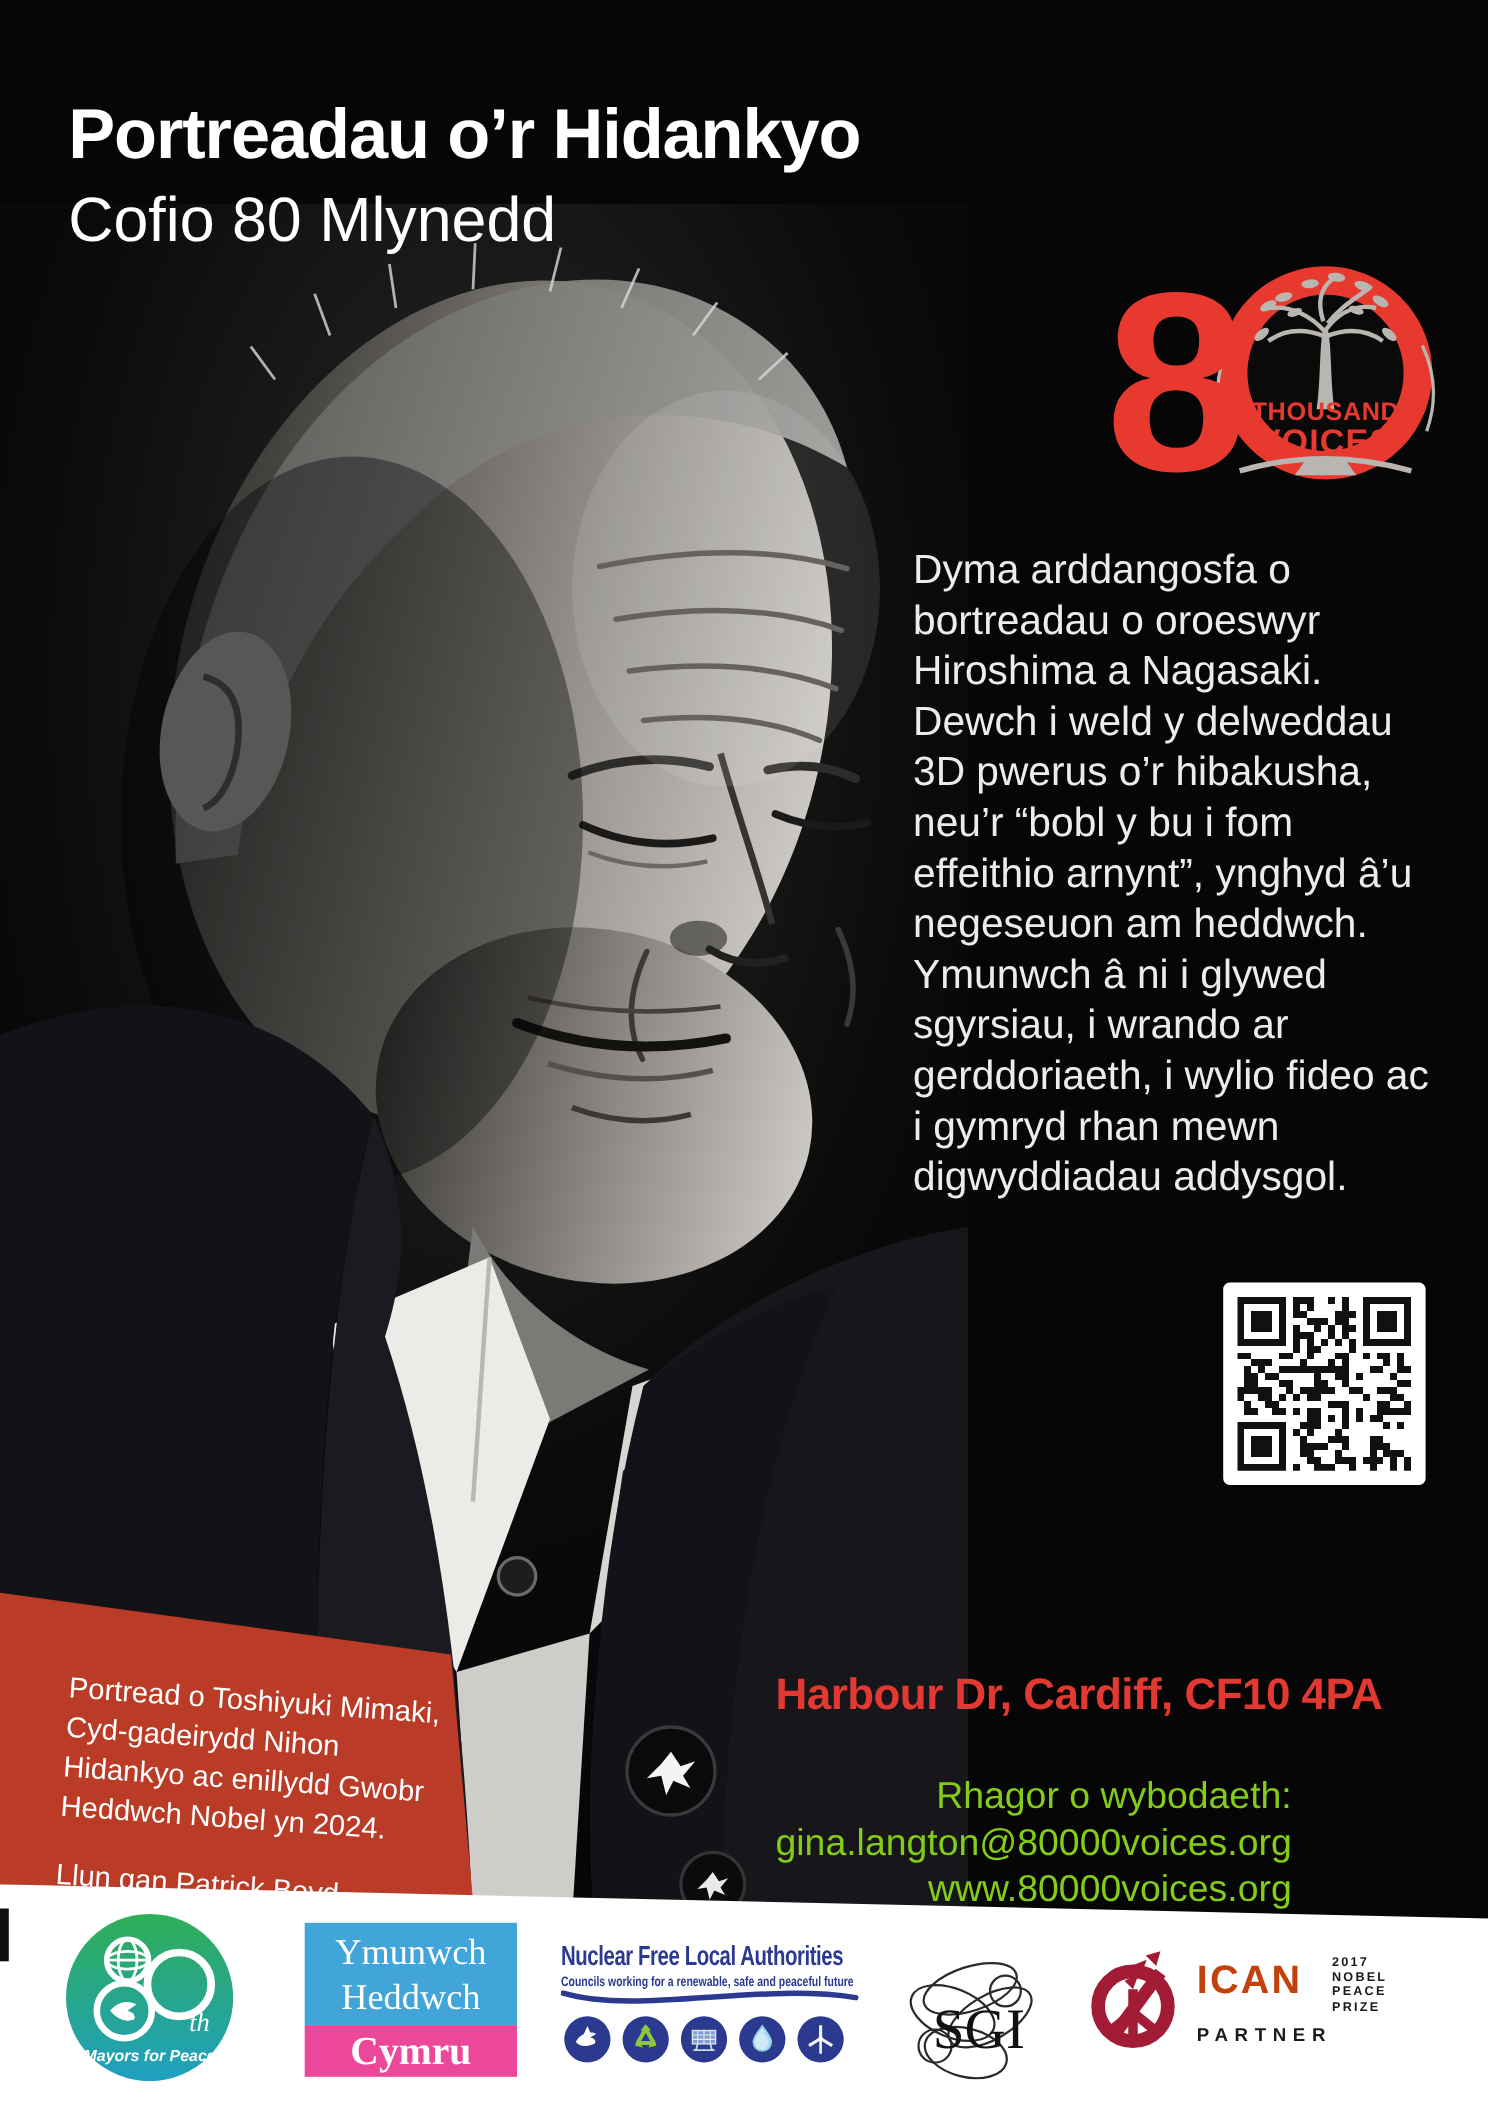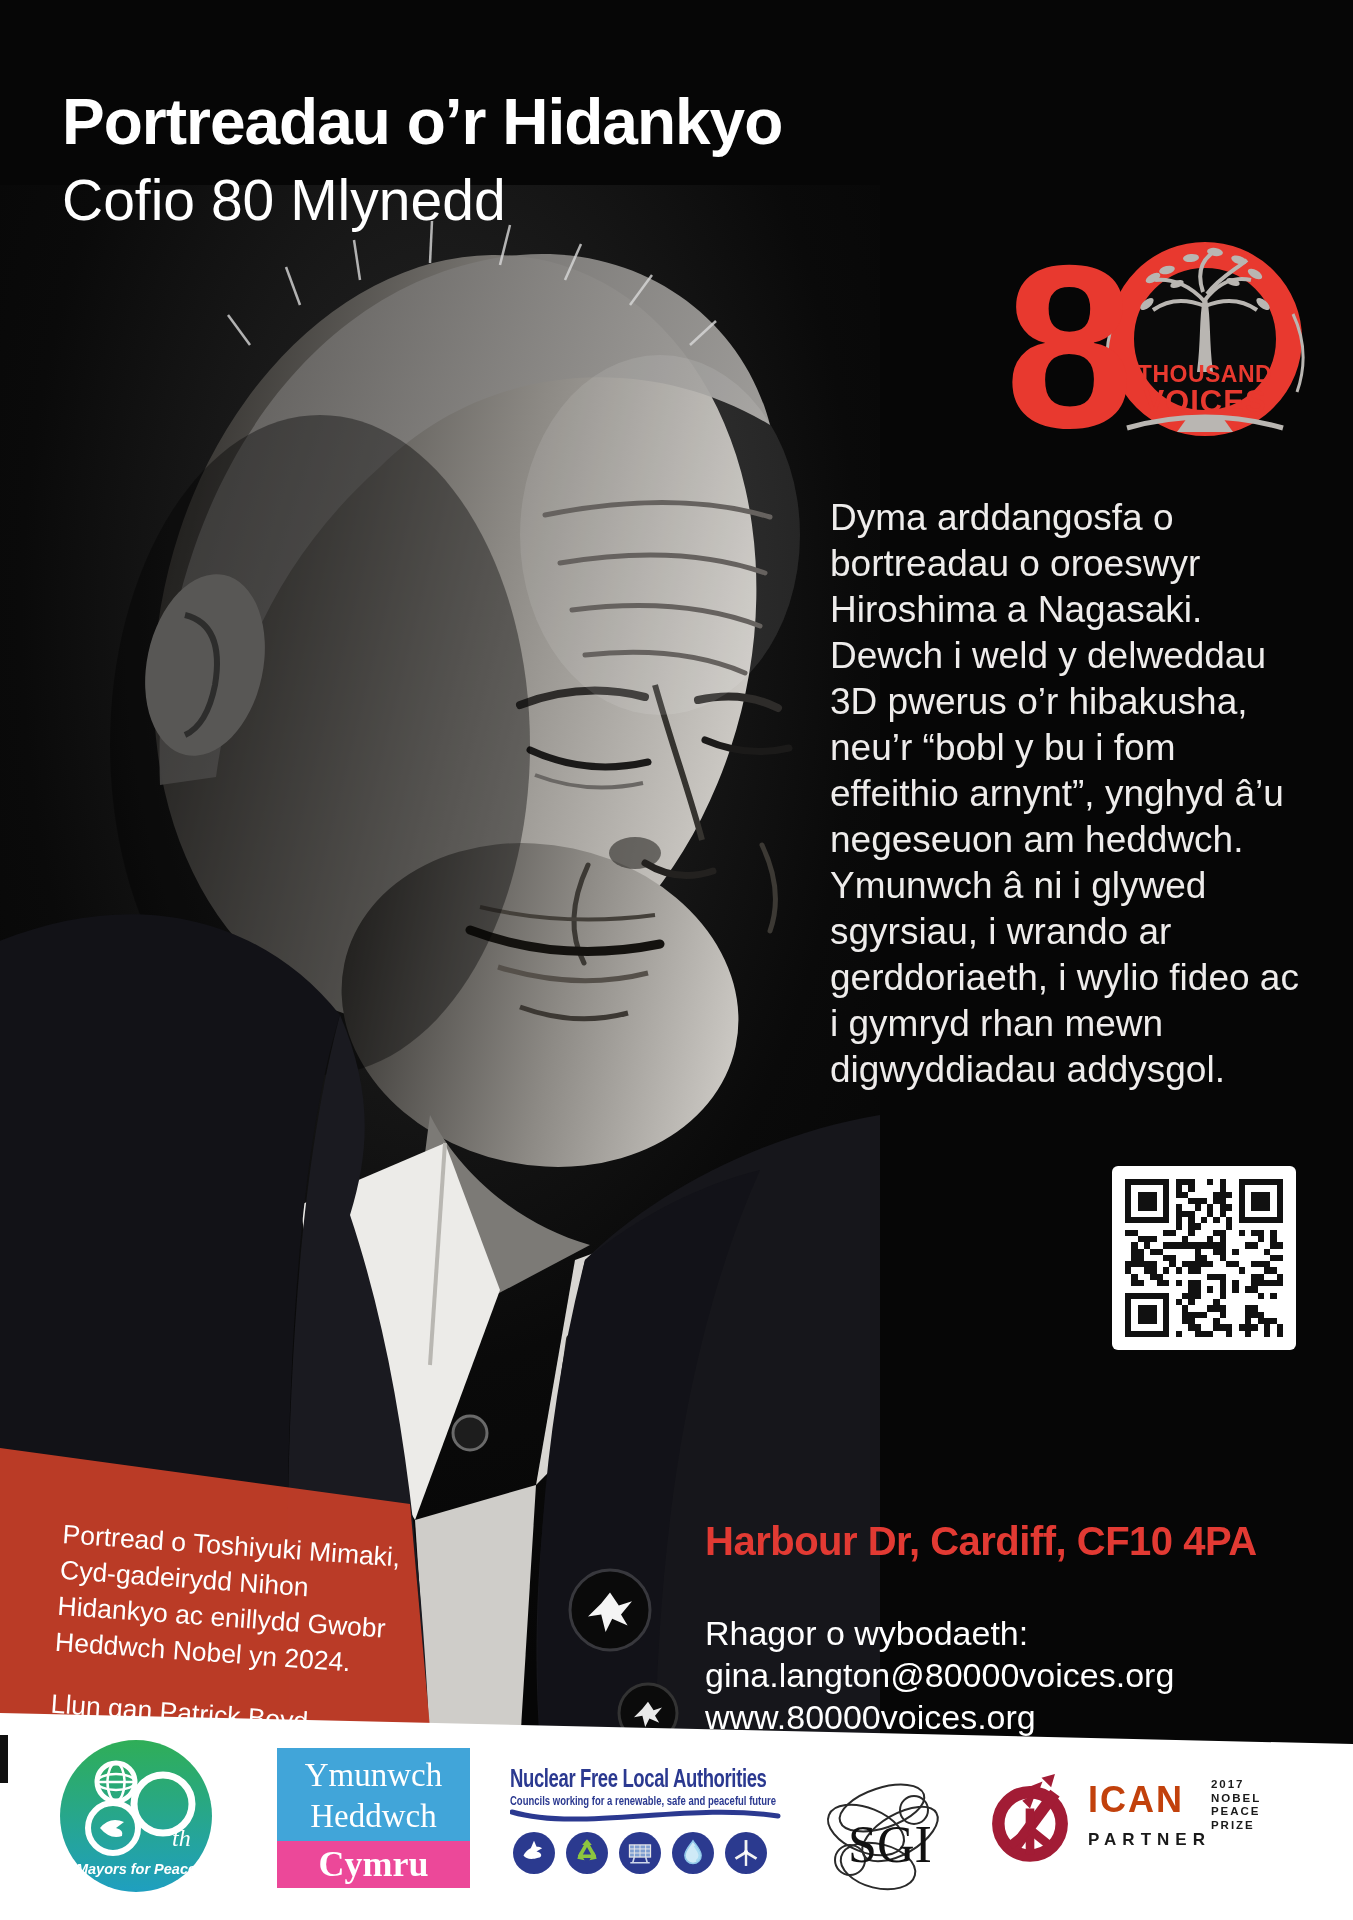--- a/index.html
+++ b/index.html
@@ -35,21 +35,21 @@
   .schedule {
     position:absolute; left:705px; top:1406px; z-index:3;
     color:#e23a33; font-weight:700; font-size:42px; line-height:54px; letter-spacing:-0.5px;
   }
   .venue {
     position:absolute; left:705px; top:1516px; z-index:3;
     color:#e23a33; font-weight:700; font-size:40px; line-height:51px; letter-spacing:-0.5px;
   }
   .contact {
     position:absolute; left:705px; top:1612px; z-index:3;
-    color:#ffffff; font-size:34px; line-height:42px;
+    color:#84cc16; font-size:34px; line-height:42px;text-align:right;
   }
   
   .caption-box {
     position:absolute; left:0; top:1440px; width:445px; height:310px; z-index:2;
     background:rgba(199,62,40,0.93);
     clip-path:polygon(0 8px, 410px 64px, 432px 310px, 0 282px);
   }
   .caption-inner {
     position:absolute; left:64px; top:76px; width:352px;
     transform:rotate(4deg); transform-origin:0 0;
@@ -85,21 +85,21 @@
   .nfla-swoosh { margin-top:-2px; }
   .nfla-icons { display:flex; gap:11px; margin-top:0; margin-left:3px; }
   .nfla-circle {
     width:42px; height:42px; border-radius:50%; background:#2b3a8f;
     display:flex; align-items:center; justify-content:center;
   }
   .sgi { position:absolute; left:820px; top:90px; width:125px; height:135px; }
   .ican { position:absolute; left:982px; top:92px; display:flex; align-items:flex-start; }
   .ican-emblem { margin-right:10px; }
   .ican-name { font-size:36px; font-weight:800; color:#c2410c; letter-spacing:2px; line-height:56px; }
-  .ican-partner { font-size:17px; font-weight:700; color:#1a1a1a; letter-spacing:6px; margin-top:2px; }
+  .ican-partner { font-size:17px; font-weight:700; color:#1a1a1a; letter-spacing:6px; margin-top:12px; }
   .ican-prize { margin-left:0; margin-top:6px; font-size:11.5px; font-weight:700; color:#1a1a1a; letter-spacing:2px; line-height:13.5px; }
 </style>
 </head>
 <body>
 
 <div class="poster">
 
   <svg class="portrait" viewBox="0 0 880 1560" aria-hidden="true">
     <defs>
       <radialGradient id="bgGrad" cx="50%" cy="28%" r="68%">

